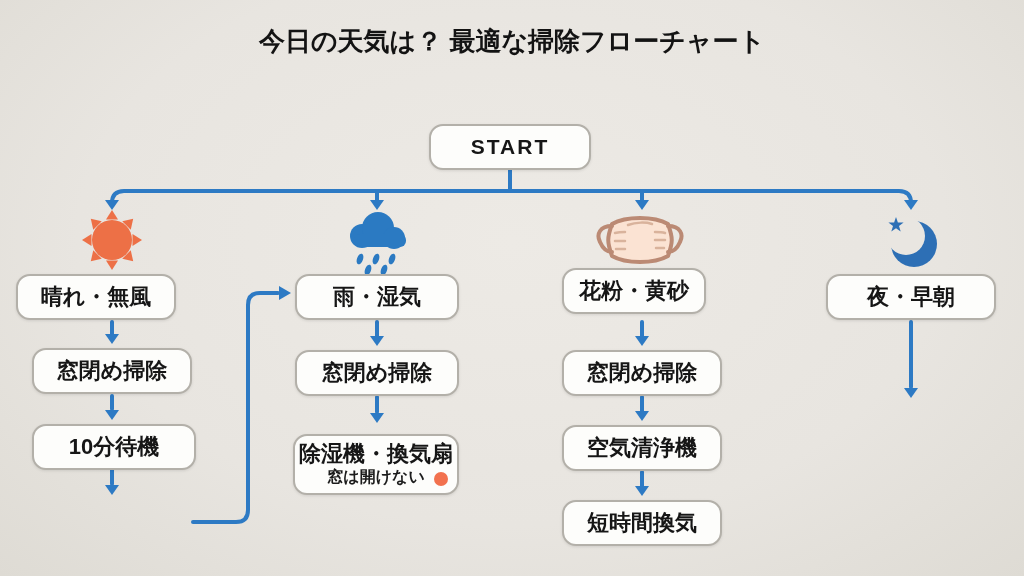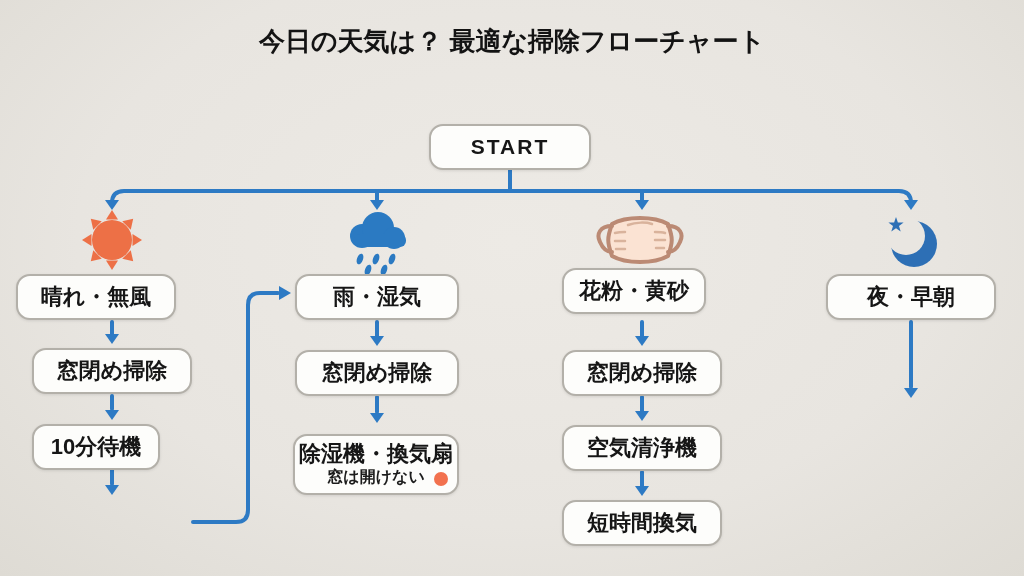--- a/index.html
+++ b/index.html
@@ -140,21 +140,21 @@
     <circle cx="24" cy="24" r="19" fill="#e9e6e1"></circle>
     <polygon points="14,5 15.9,10.4 21.6,10.5 17,14 18.7,19.5 14,16.2 9.3,19.5 11,14 6.4,10.5 12.1,10.4" fill="#2d6fb5"></polygon>
   </svg>
 
   <div class="box" style="left:16px; top:274px; width:160px; height:46px;">
     <span class="main">晴れ・無風</span>
   </div>
   <div class="box" style="left:32px; top:348px; width:160px; height:46px;">
     <span class="main">窓閉め掃除</span>
   </div>
-  <div class="box" style="left:32px; top:424px; width:128px; height:46px;">
+  <div class="box" style="left:32px; top:424px; width:164px; height:46px;">
     <span class="main">10分待機</span>
   </div>
 
   <div class="box" style="left:295px; top:274px; width:164px; height:46px;">
     <span class="main">雨・湿気</span>
   </div>
   <div class="box" style="left:295px; top:350px; width:164px; height:46px;">
     <span class="main">窓閉め掃除</span>
   </div>
   <div class="box" style="left:293px; top:434px; width:166px; height:61px;">

